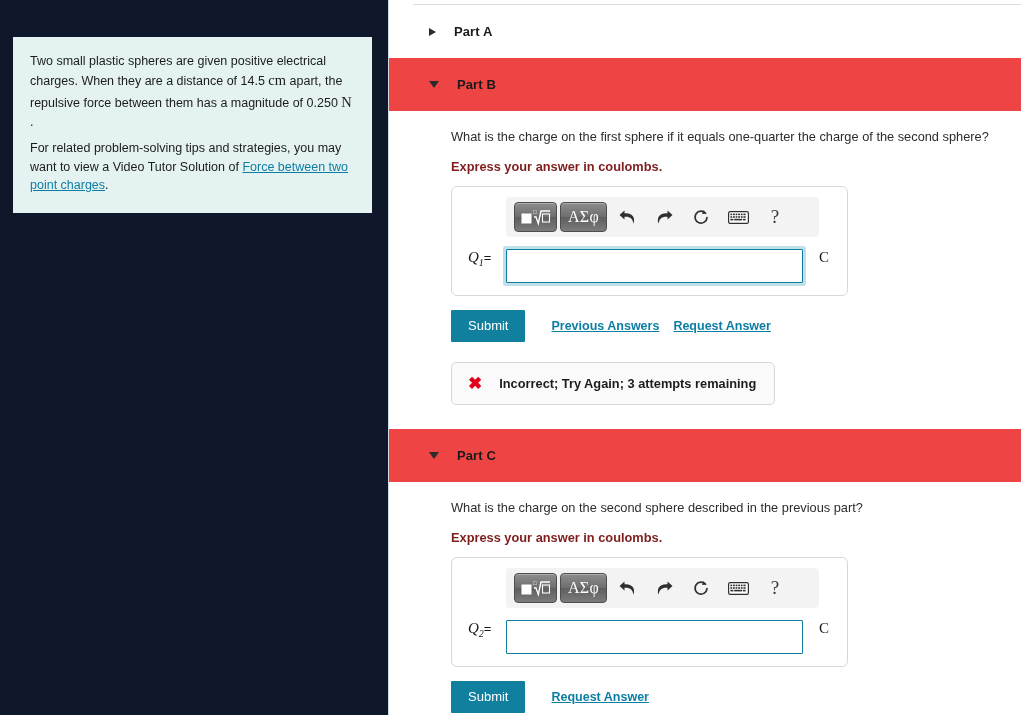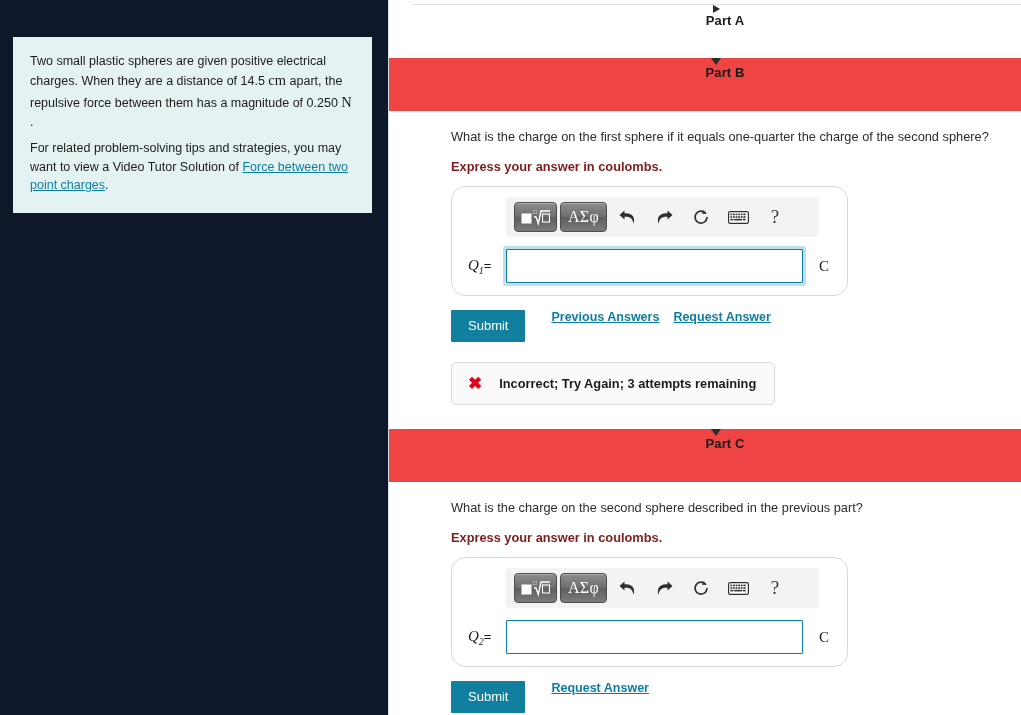--- a/index.html
+++ b/index.html
@@ -55,21 +55,20 @@
 
   .part {
     width: 100%;
   }
   .part-header {
     display: flex;
     align-items: center;
     height: 53px;
     padding-left: 40px;
     background: #ffffff;
-    flex-direction: column;
   }
   .part-header.shaded { background: #ef4444; }
   .caret {
     width: 0; height: 0;
     margin-right: 18px;
     flex: 0 0 auto;
   }
   .caret.right {
     border-left: 7px solid #2b2b2b;
     border-top: 4.5px solid transparent;
@@ -100,21 +99,21 @@
     color: #7f1d1d;
     font-weight: bold;
     margin: 15px 0 0 0;
   }
 
   
   .answer-box {
     margin-top: 12px;
     width: 397px;
     border: 1px solid #d8d8d8;
-    border-radius: 14px;
+    border-radius: 6px;
     background: #ffffff;
     padding: 10px 12px 12px 12px;
   }
   .mathbar {
     background: #f3f3f3;
     border-radius: 4px;
     height: 40px;
     margin-left: 42px;
     margin-right: 16px;
     display: flex;
@@ -151,21 +150,21 @@
     color: #333333;
   }
   .icon-btn.help {
     font-family: "Liberation Serif", serif;
     font-size: 19px;
     color: #3a3a3a;
   }
 
   .input-row {
     display: flex;
-    align-items: center;
+    align-items: flex-start;
     margin-top: 12px;
   }
   .var-label {
     font-family: "Liberation Serif", serif;
     font-style: italic;
     font-size: 15px;
     color: #1a1a1a;
     width: 42px;
     text-align: left;
     padding-left: 4px;
@@ -196,20 +195,21 @@
     font-size: 15px;
     color: #1a1a1a;
     width: 22px;
     text-align: center;
     margin-left: 10px;
   }
 
   
   .actions {
     display: flex;
+    align-items: center;
     margin-top: 14px;
     gap: 0;
   }
   .submit-btn {
     background: #11809f;
     color: #ffffff;
     border: none;
     font-size: 13px;
     font-family: "Liberation Sans", sans-serif;
     padding: 8px 17px 9px 17px;

